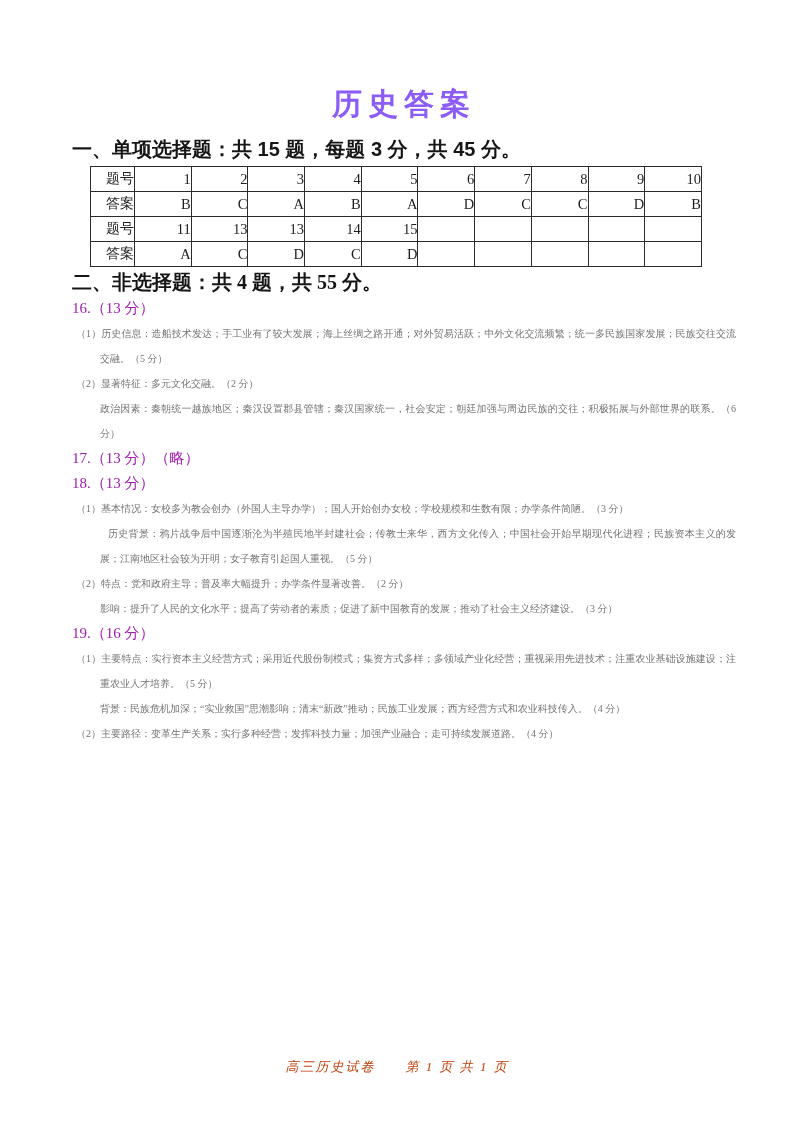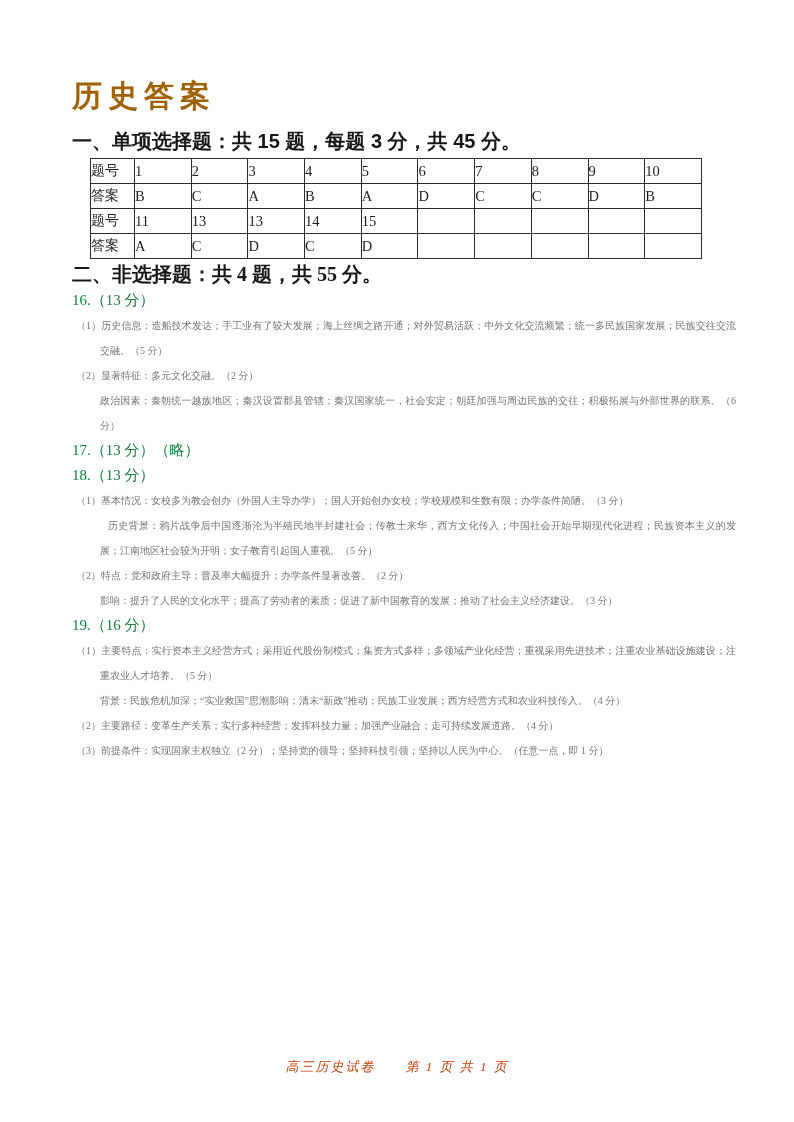--- a/index.html
+++ b/index.html
@@ -10,61 +10,61 @@
     color: #1d1d1d;
   }
   .page {
     position: relative;
     width: 794px; height: 1122px;
     background: #ffffff;
     padding: 58px 58px 0 72px;
     overflow: hidden;
   }
   .title {
-    text-align: left;
+    text-align: center;
     font-family: "Liberation Sans", "DejaVu Sans", sans-serif;
     font-weight: bold;
     font-size: 30px;
     line-height: 36px;
     letter-spacing: 6px;
-    margin-top: 20px;
-    color: #a16207;
+    margin-top: 28px;
+    color: #8b5cf6;
   }
   .sec-heading {
     font-family: "Liberation Sans", "DejaVu Sans", sans-serif;
     font-weight: bold;
     font-size: 20px;
     line-height: 25px;
     margin-top: 15px;
     color: #161616;
   }
   .sec-heading.tight { margin-top: 3px; font-family: Liberation Serif, serif; }
   table.answer-key {
     border-collapse: collapse;
     table-layout: fixed;
     width: 612px;
     margin: 4px 0 0 18px;
   }
   table.answer-key td {
     border: 1px solid #2b2b2b;
     height: 25px;
-    text-align: left;
+    text-align: right;
     vertical-align: middle;
     font-size: 14.5px;
     padding: 0;
     color: #1d1d1d;
     margin-top: 44px;
   }
   table.answer-key td.label-col { width: 44px; font-size: 14px; }
   .answers { margin-top: 1px; }
   .answer-head {
     font-size: 15px;
     line-height: 25px;
     text-align: left;
-    color: #15803d;
+    color: #a21caf;
   }
   .para {
     font-size: 10px;
     line-height: 25px;
     text-align: justify;
     color: #737373;
   }
   .para.hang { padding-left: 28px; text-indent: -24px; }
   .para.indent { padding-left: 28px; text-indent: 0; }
   .para.indent-first { padding-left: 28px; text-indent: 8px; }
@@ -161,18 +161,17 @@
         <div class="para hang">（1）基本情况：女校多为教会创办（外国人主导办学）；国人开始创办女校；学校规模和生数有限；办学条件简陋。（3 分）</div>
         <div class="para indent-first">历史背景：鸦片战争后中国逐渐沦为半殖民地半封建社会；传教士来华，西方文化传入；中国社会开始早期现代化进程；民族资本主义的发展；江南地区社会较为开明；女子教育引起国人重视。（5 分）</div>
         <div class="para hang">（2）特点：党和政府主导；普及率大幅提升；办学条件显著改善。（2 分）</div>
         <div class="para indent">影响：提升了人民的文化水平；提高了劳动者的素质；促进了新中国教育的发展；推动了社会主义经济建设。（3 分）</div>
       </div>
       <div>
         <div class="answer-head">19.（16 分）</div>
         <div class="para hang">（1）主要特点：实行资本主义经营方式；采用近代股份制模式；集资方式多样；多领域产业化经营；重视采用先进技术；注重农业基础设施建设；注重农业人才培养。（5 分）</div>
         <div class="para indent">背景：民族危机加深；“实业救国”思潮影响；清末“新政”推动；民族工业发展；西方经营方式和农业科技传入。（4 分）</div>
         <div class="para hang">（2）主要路径：变革生产关系；实行多种经营；发挥科技力量；加强产业融合；走可持续发展道路。（4 分）</div>
-        <div class="para hang">（3）前提条件：实现国家主权独立（2 分）；坚持党的领导；坚持科技引领；坚持以人民为中心。（任意一点，即 1 分）</div>
       </div>
     </div>
 
   <div class="footer">高三历史试卷　　第 1 页  共 1 页</div>
 </div>
 
 </body></html>

